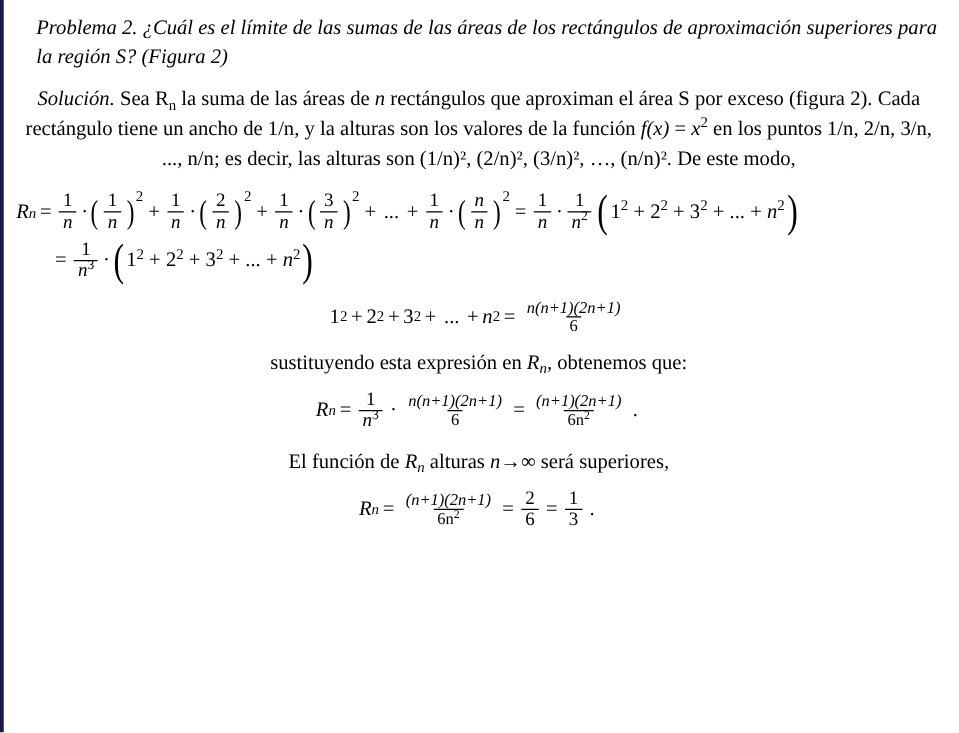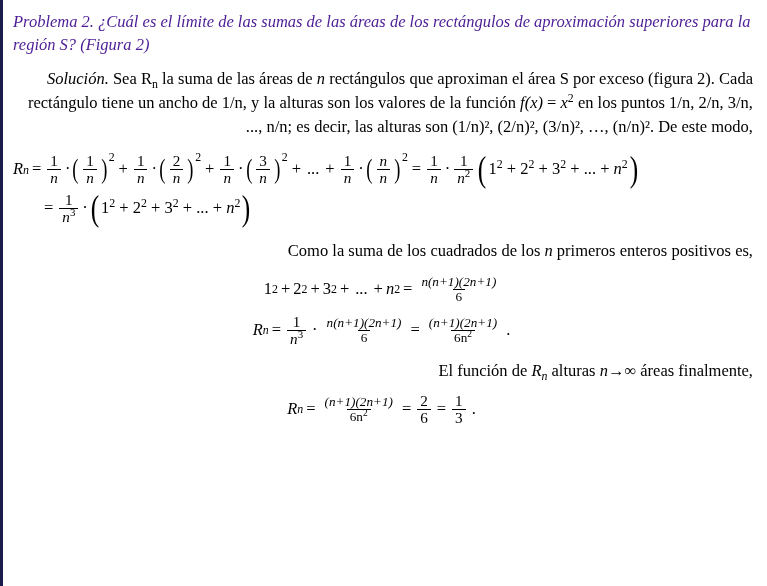--- a/index.html
+++ b/index.html
@@ -16,34 +16,34 @@
   }
   .page {
     position: relative;
     width: 767px;
     height: 586px;
     box-sizing: border-box;
     border-left: 3px solid #1b1b4a;
     padding: 8px 14px 0 10px;
   }
   .problem-heading {
-    color: #4c1d95;
+    color: #000000;
     font-style: italic;
     font-size: 16.5px;
     line-height: 1.42;
-    margin: 2px 0 10px 0;
+    margin: 2px 0 10px 16px;
   }
   .problem-heading .label {
     font-style: italic;
   }
   .para {
     font-size: 16.5px;
     line-height: 1.46;
     margin: 0 0 6px 0;
-    text-align: right;
+    text-align: center;
   }
   .it { font-style: italic; }
   sub { font-size: 0.72em; vertical-align: -0.32em; line-height: 0; }
   sup { font-size: 0.72em; vertical-align: 0.52em; line-height: 0; }
 
   
   .math-line {
     font-size: 16.5px;
     line-height: 1.1;
     margin: 0;
@@ -233,23 +233,20 @@
         <span>3</span><sup>2</sup>
         <span>+</span>
         <span>...</span>
         <span>+</span>
         <span class="mvar">n</span><sup>2</sup>
       </span>
       <span class="paren tall">)</span>
     </div>
   </div>
 
-  <p class="para">
-    <span>Como la suma de los cuadrados de los </span><span class="it">n</span><span> primeros enteros positivos es,</span>
-  </p>
 
   <div class="math-line eq2">
     <div class="mrow center">
       <span>1</span>
         <sup>2</sup>
       <span class="tok">+</span>
       <span>2</span>
         <sup>2</sup>
       <span class="tok">+</span>
       <span>3</span>
@@ -260,20 +257,23 @@
       <span class="mvar">n</span>
         <sup>2</sup>
       <span class="tok">=</span>
       <span class="frac sm">
         <span class="num mvar">n(n+1)(2n+1)</span>
         <span class="den">6</span>
       </span>
     </div>
   </div>
 
+  <p class="para">
+    <span>sustituyendo esta expresión en </span><span class="it">R</span><sub class="it">n</sub><span>, obtenemos que:</span>
+  </p>
 
   <div class="math-line eq3">
     <div class="mrow center">
       <span class="mvar">R</span>
         <sub class="mvar">n</sub>
       <span class="tok">=</span>
       <span class="frac">
         <span class="num">1</span>
         <span class="den"><span class="mvar">n</span><sup>3</sup></span>
       </span>
@@ -285,21 +285,21 @@
       <span class="tok">=</span>
       <span class="frac sm">
         <span class="num mvar">(n+1)(2n+1)</span>
         <span class="den"><span>6n</span><sup>2</sup></span>
       </span>
       <span class="tok">.</span>
     </div>
   </div>
 
   <p class="para">
-    <span>El función de </span><span class="it">R</span><sub class="it">n</sub><span> alturas </span><span class="it">n</span><span>→∞</span><span> áreas finalmente,</span>
+    <span>El función de </span><span class="it">R</span><sub class="it">n</sub><span> alturas </span><span class="it">n</span><span>→∞</span><span> será superiores,</span>
   </p>
 
   <div class="math-line eq4">
     <div class="mrow center">
       <span class="mvar">R</span>
         <sub class="mvar">n</sub>
       <span class="tok">=</span>
       <span class="frac sm">
         <span class="num mvar">(n+1)(2n+1)</span>
         <span class="den"><span>6n</span><sup>2</sup></span>

